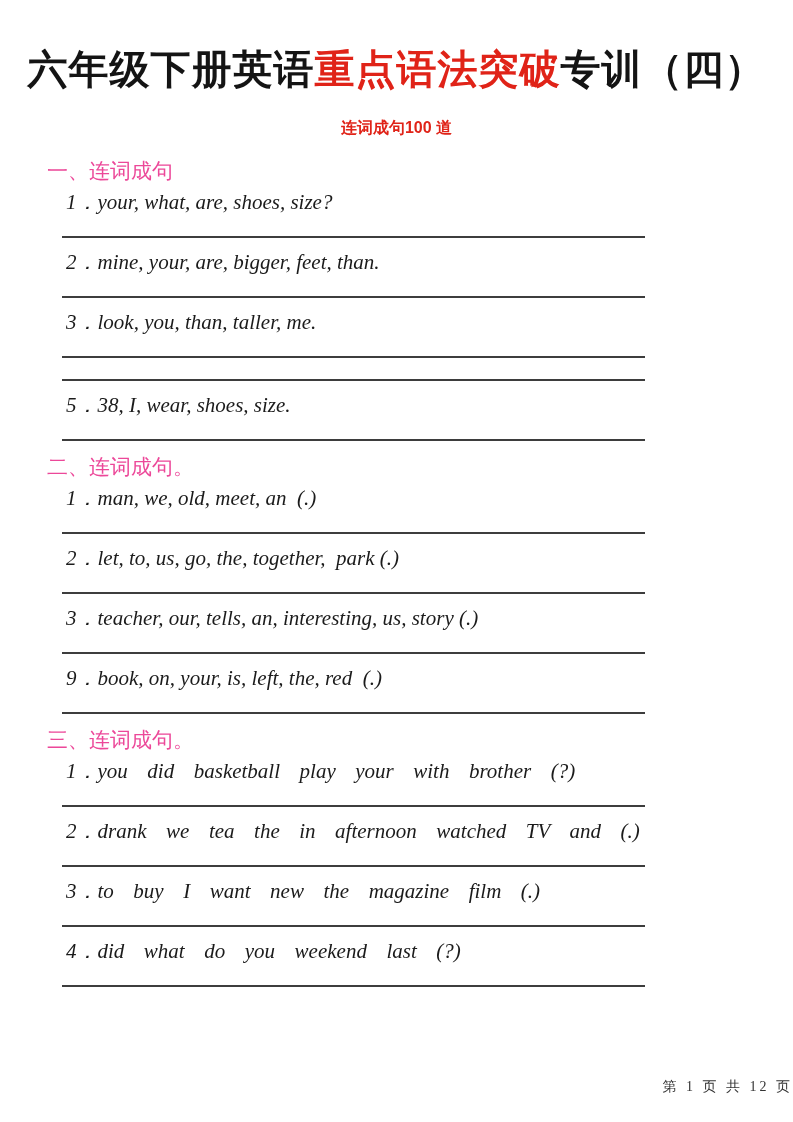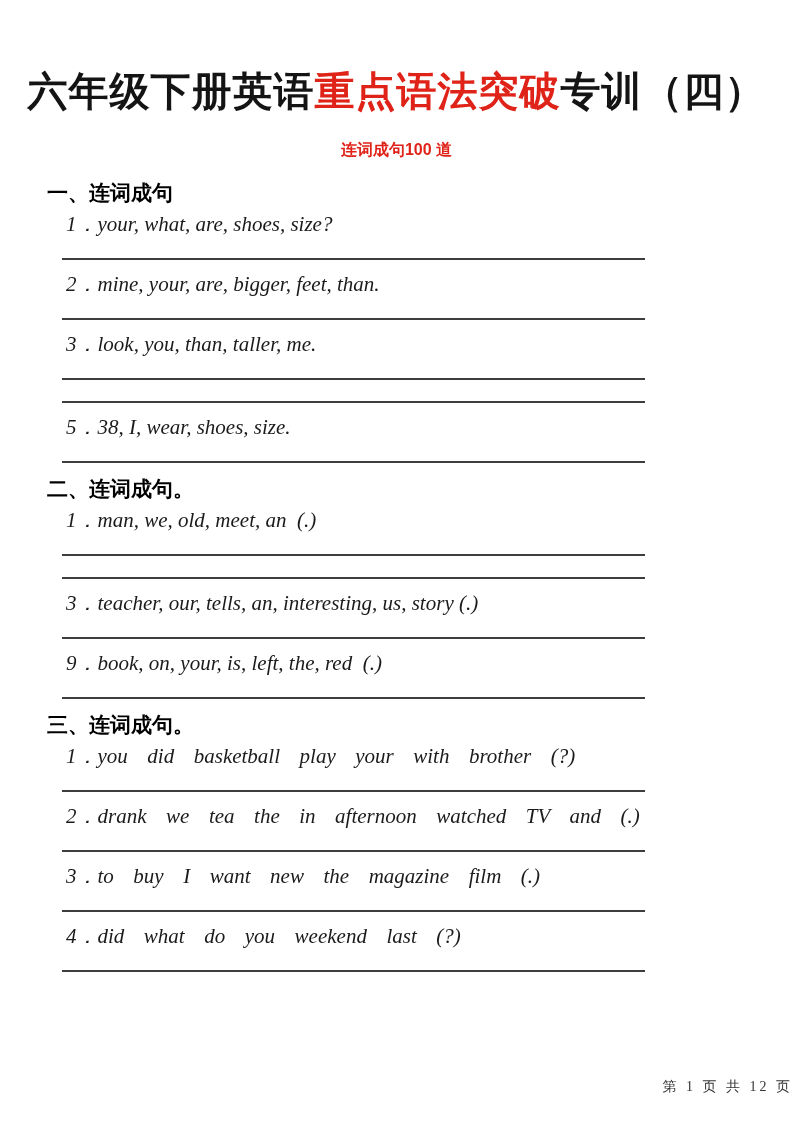--- a/index.html
+++ b/index.html
@@ -10,45 +10,45 @@
     color: #1b1b1b;
     position: relative;
     overflow: hidden;
   }
   .page {
     width: 793px; height: 1122px;
     background: #ffffff;
     position: relative;
   }
   .title {
-    padding-top: 68px;
+    padding-top: 46px;
     text-align: center;
     font-family: "Liberation Sans", "DejaVu Sans", sans-serif;
     font-weight: bold;
     font-size: 40px;
     line-height: 46px;
     letter-spacing: 1px;
     color: #141414;
     white-space: nowrap;
   }
   .red { color: #e02318; }
   .subtitle {
     margin-top: 22px;
     text-align: center;
     font-family: "Liberation Sans", "DejaVu Sans", sans-serif;
     font-weight: bold;
     font-size: 16px;
     line-height: 28px;
   }
   .sec-heading {
     font-family: "Liberation Sans", "DejaVu Sans", sans-serif;
-    font-weight: bold;
+    font-weight: normal;
     font-size: 21px;
     line-height: 26px;
-    color: #000000;
+    color: #ec4899;
     margin: 13px 0 5px 47px;
   }
   .sec-heading.first { margin-top: 16px; }
   .item { margin-left: 66px; }
   .item-text {
     font-size: 21px;
     line-height: 26px;
     white-space: pre-wrap;
     color: #1b1b1b;
     font-style: italic;
@@ -104,20 +104,21 @@
   </section>
 
   <section>
     <h3 class="sec-heading">二、连词成句。</h3>
 
     <div class="item">
       <div class="item-text">1．man, we, old, meet, an  (.)</div>
       <div class="answer-line"></div>
     </div>
     <div class="item">
+      <div class="item-text">2．let, to, us, go, the, together,  park (.)</div>
       <div class="answer-line"></div>
     </div>
     <div class="item">
       <div class="item-text">3．teacher, our, tells, an, interesting, us, story (.)</div>
       <div class="answer-line"></div>
     </div>
     <div class="item">
       <div class="item-text">9．book, on, your, is, left, the, red  (.)</div>
       <div class="answer-line"></div>
     </div>

